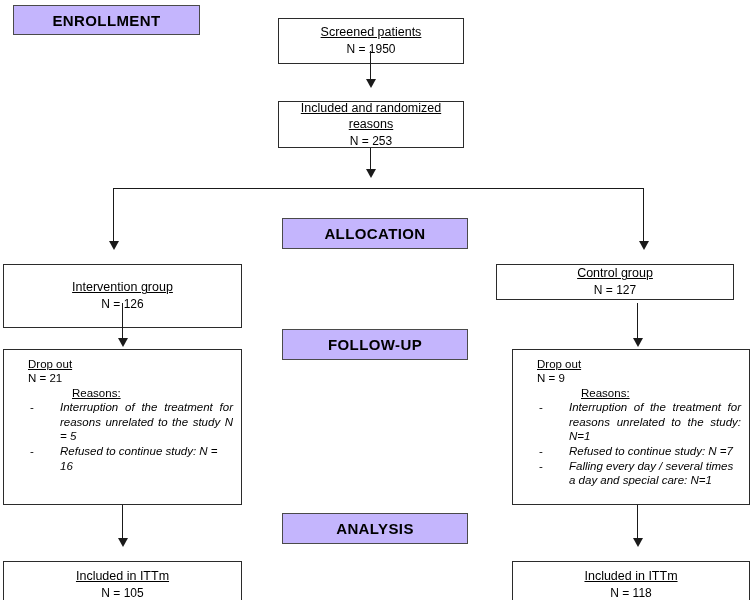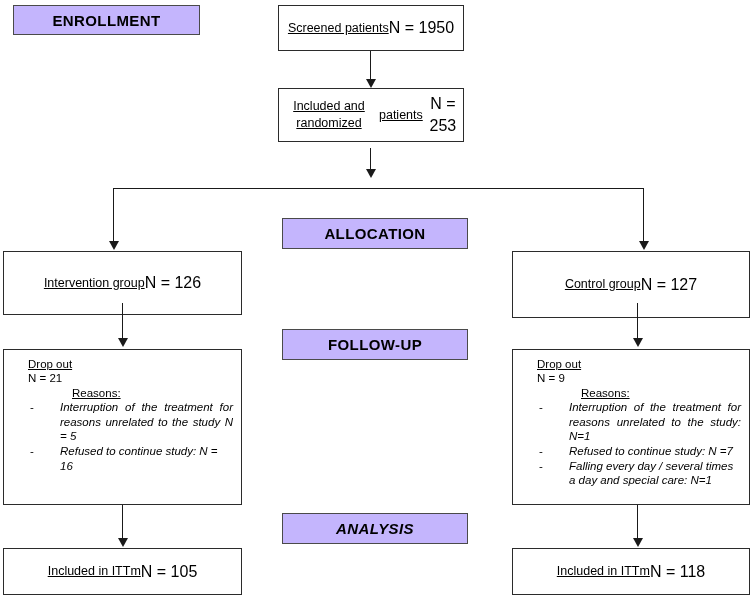--- a/index.html
+++ b/index.html
@@ -22,24 +22,25 @@
 
   
   .box {
     position: absolute;
     box-sizing: border-box;
     border: 1.5px solid #2b2b2b;
     background: #ffffff;
   }
   .box-center {
     display: flex;
-    flex-direction: row;
+    flex-direction: column;
     align-items: center;
     justify-content: center;
     text-align: center;
+    margin-top: 13px;
   }
   .stage {
     position: absolute;
     box-sizing: border-box;
     border: 1.5px solid #4a4a4a;
     background: #c4b5fd;
     display: flex;
     align-items: center;
     justify-content: center;
     font-weight: bold;
@@ -47,21 +48,21 @@
     letter-spacing: 0.4px;
     color: #000000;
   }
 
   .b-title {
     font-size: 12.5px;
     text-decoration: underline;
     line-height: 1.35;
   }
   .b-count {
-    font-size: 16px;
+    font-size: 12px;
     line-height: 1.35;
   }
 
   
   .dropbox {
     padding: 7px 8px 6px 24px;
     text-align: left;
   }
   .dropbox .d-head {
     font-size: 11.5px;
@@ -127,43 +128,43 @@
   <div class="stage" style="left:13px; top:5px; width:187px; height:30px;">ENROLLMENT</div>
 
   <div class="box box-center" style="left:278px; top:5px; width:186px; height:46px;">
     <div class="b-title">Screened patients</div>
     <div class="b-count">N = 1950</div>
   </div>
 
   <div class="vline" style="left:370px; top:51px; height:29px;"></div>
   <div class="arrowhead" style="left:366px; top:79px;"></div>
 
-  <div class="box box-center" style="left:278px; top:88px; width:186px; height:54px;">
+  <div class="box box-center" style="left:278px; top:88px; width:186px; height:47px;">
     <div class="b-title">Included and randomized</div>
-    <div class="b-title">patients</div>
+    <div class="b-title">reasons</div>
     <div class="b-count">N = 253</div>
   </div>
 
   <div class="vline" style="left:370px; top:148px; height:22px;"></div>
   <div class="arrowhead" style="left:366px; top:169px;"></div>
 
   <div class="hline" style="left:113px; top:188px; width:531px;"></div>
   <div class="vline" style="left:113px; top:188px; height:54px;"></div>
   <div class="arrowhead" style="left:109px; top:241px;"></div>
   <div class="vline" style="left:643px; top:188px; height:54px;"></div>
   <div class="arrowhead" style="left:639px; top:241px;"></div>
 
   <div class="stage" style="left:282px; top:218px; width:186px; height:31px;">ALLOCATION</div>
 
   <div class="box box-center" style="left:3px; top:251px; width:239px; height:64px;">
     <div class="b-title">Intervention group</div>
     <div class="b-count">N = 126</div>
   </div>
 
-  <div class="box box-center" style="left:512px; top:251px; width:238px; height:67px;">
+  <div class="box box-center" style="left:496px; top:251px; width:238px; height:36px;">
     <div class="b-title">Control group</div>
     <div class="b-count">N = 127</div>
   </div>
 
   <div class="vline" style="left:122px; top:303px; height:36px;"></div>
   <div class="arrowhead" style="left:118px; top:338px;"></div>
 
   <div class="vline" style="left:637px; top:303px; height:36px;"></div>
   <div class="arrowhead" style="left:633px; top:338px;"></div>
 
@@ -204,21 +205,21 @@
       </li>
     </ul>
   </div>
 
   <div class="vline" style="left:122px; top:505px; height:34px;"></div>
   <div class="arrowhead" style="left:118px; top:538px;"></div>
 
   <div class="vline" style="left:637px; top:505px; height:34px;"></div>
   <div class="arrowhead" style="left:633px; top:538px;"></div>
 
-  <div class="stage" style="left:282px; top:513px; width:186px; height:31px;font-style:italic;">ANALYSIS</div>
+  <div class="stage" style="left:282px; top:513px; width:186px; height:31px;">ANALYSIS</div>
 
   <div class="box box-center" style="left:3px; top:548px; width:239px; height:47px;">
     <div class="b-title">Included in ITTm</div>
     <div class="b-count">N = 105</div>
   </div>
 
   <div class="box box-center" style="left:512px; top:548px; width:238px; height:47px;">
     <div class="b-title">Included in ITTm</div>
     <div class="b-count">N = 118</div>
   </div>

